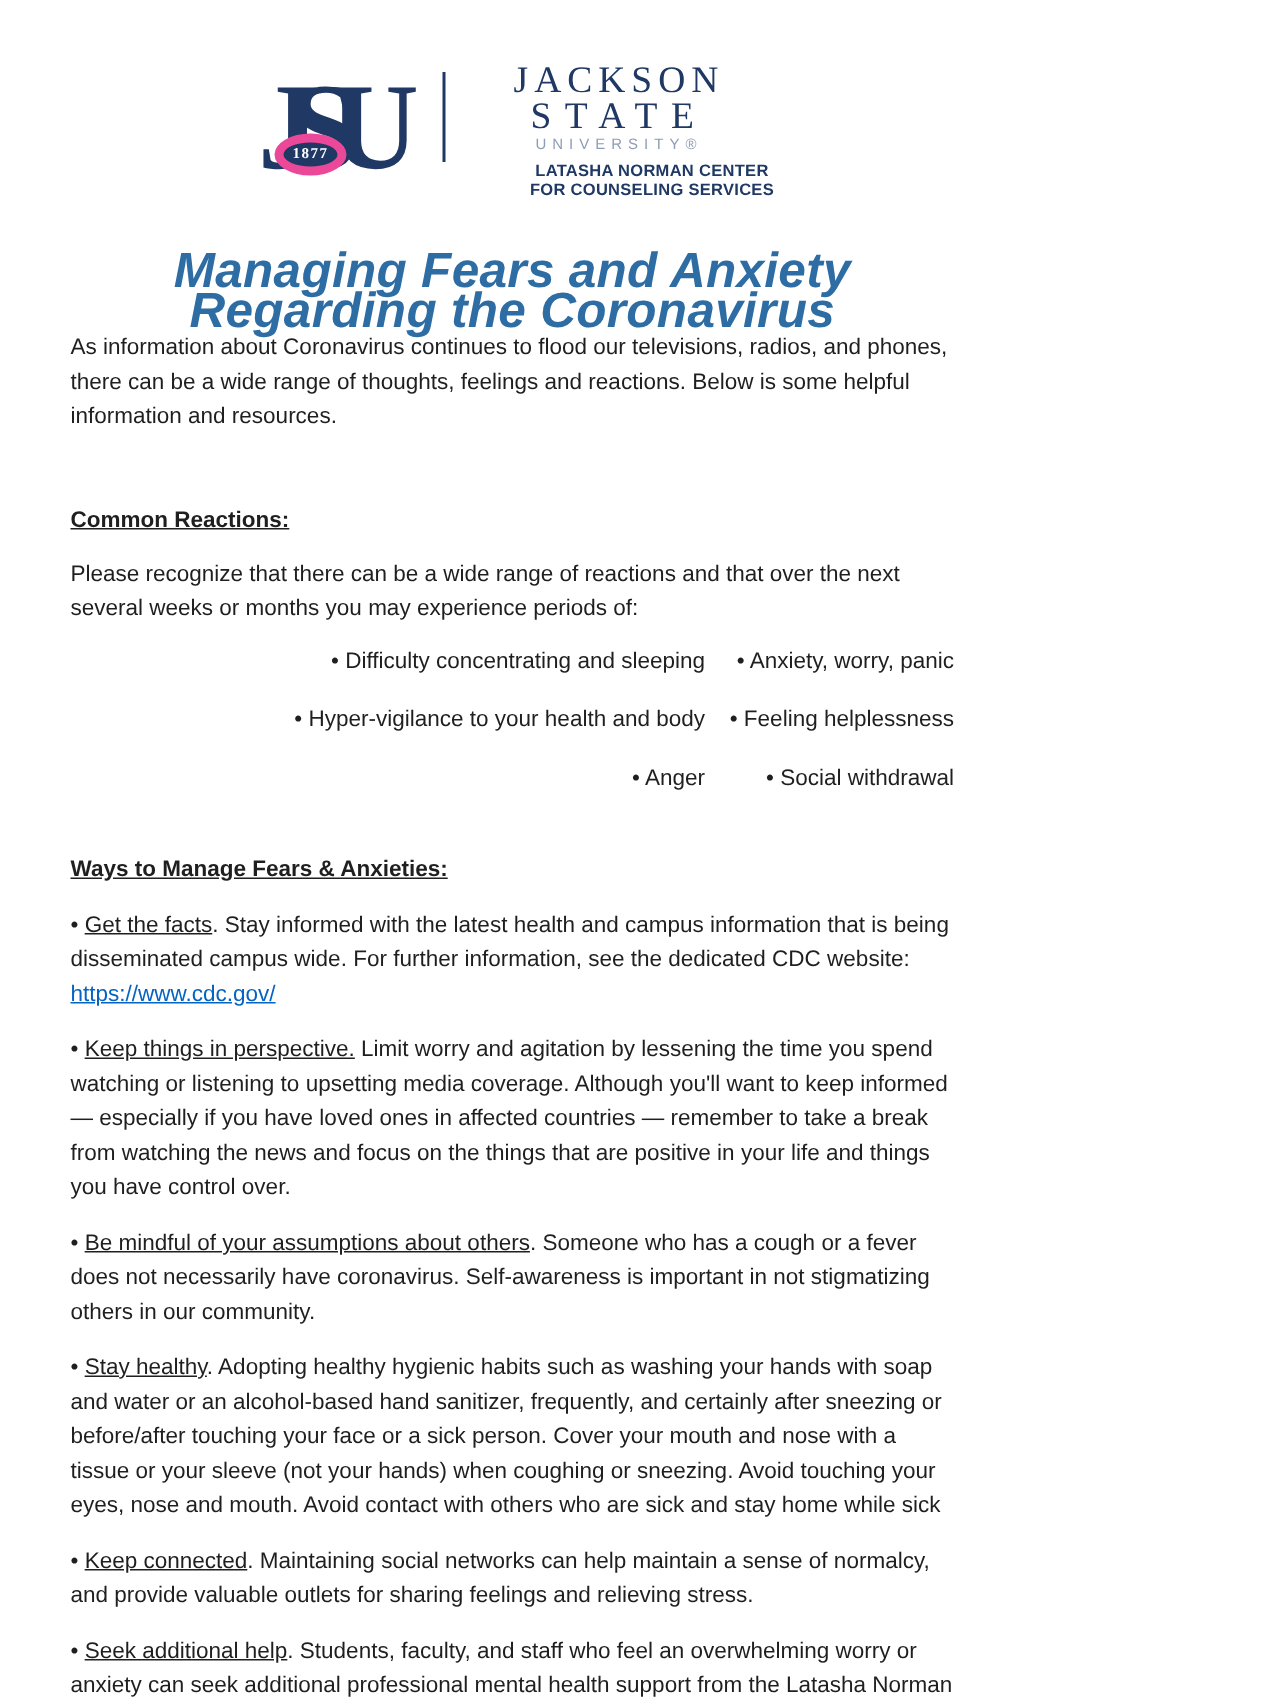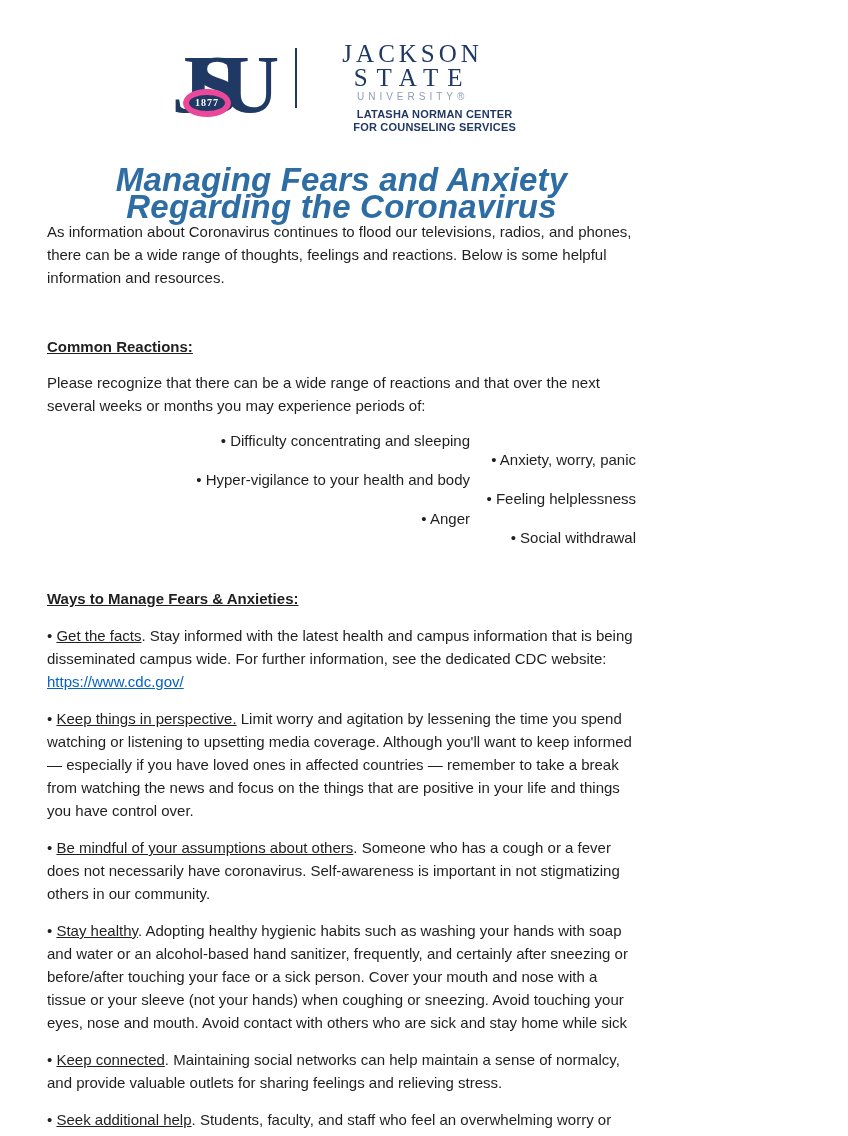--- a/index.html
+++ b/index.html
@@ -36,21 +36,21 @@
   .doc-title {
     margin-top:32px; text-align:center; font-size:33px; line-height:27px;
     font-style:italic; font-weight:600; color:#2e6da4; letter-spacing:0.2px;
   }
   .intro { }
   .section-heading { margin-top:46px; font-weight:700; text-decoration:underline; }
   .ways-heading { margin-top:22px; }
   .cr-lead { margin-top:13px; }
   .reactions { display:flex; margin-top:12px; }
   .rc-left { width:423px; }
-  .rc-right { flex:1;margin-top:19px; }
+  .rc-right { flex:1; }
   .bullet-row { margin-bottom:16px;text-align:right; }
   .ways-item { margin-top:14px; }
   .lead-underline { text-decoration:underline; }
   .link { color:#0563c1; text-decoration:underline; cursor:pointer; }
   .phone { font-weight:700; }
 </style>
 </head>
 <body>
 
 <div class="page">

